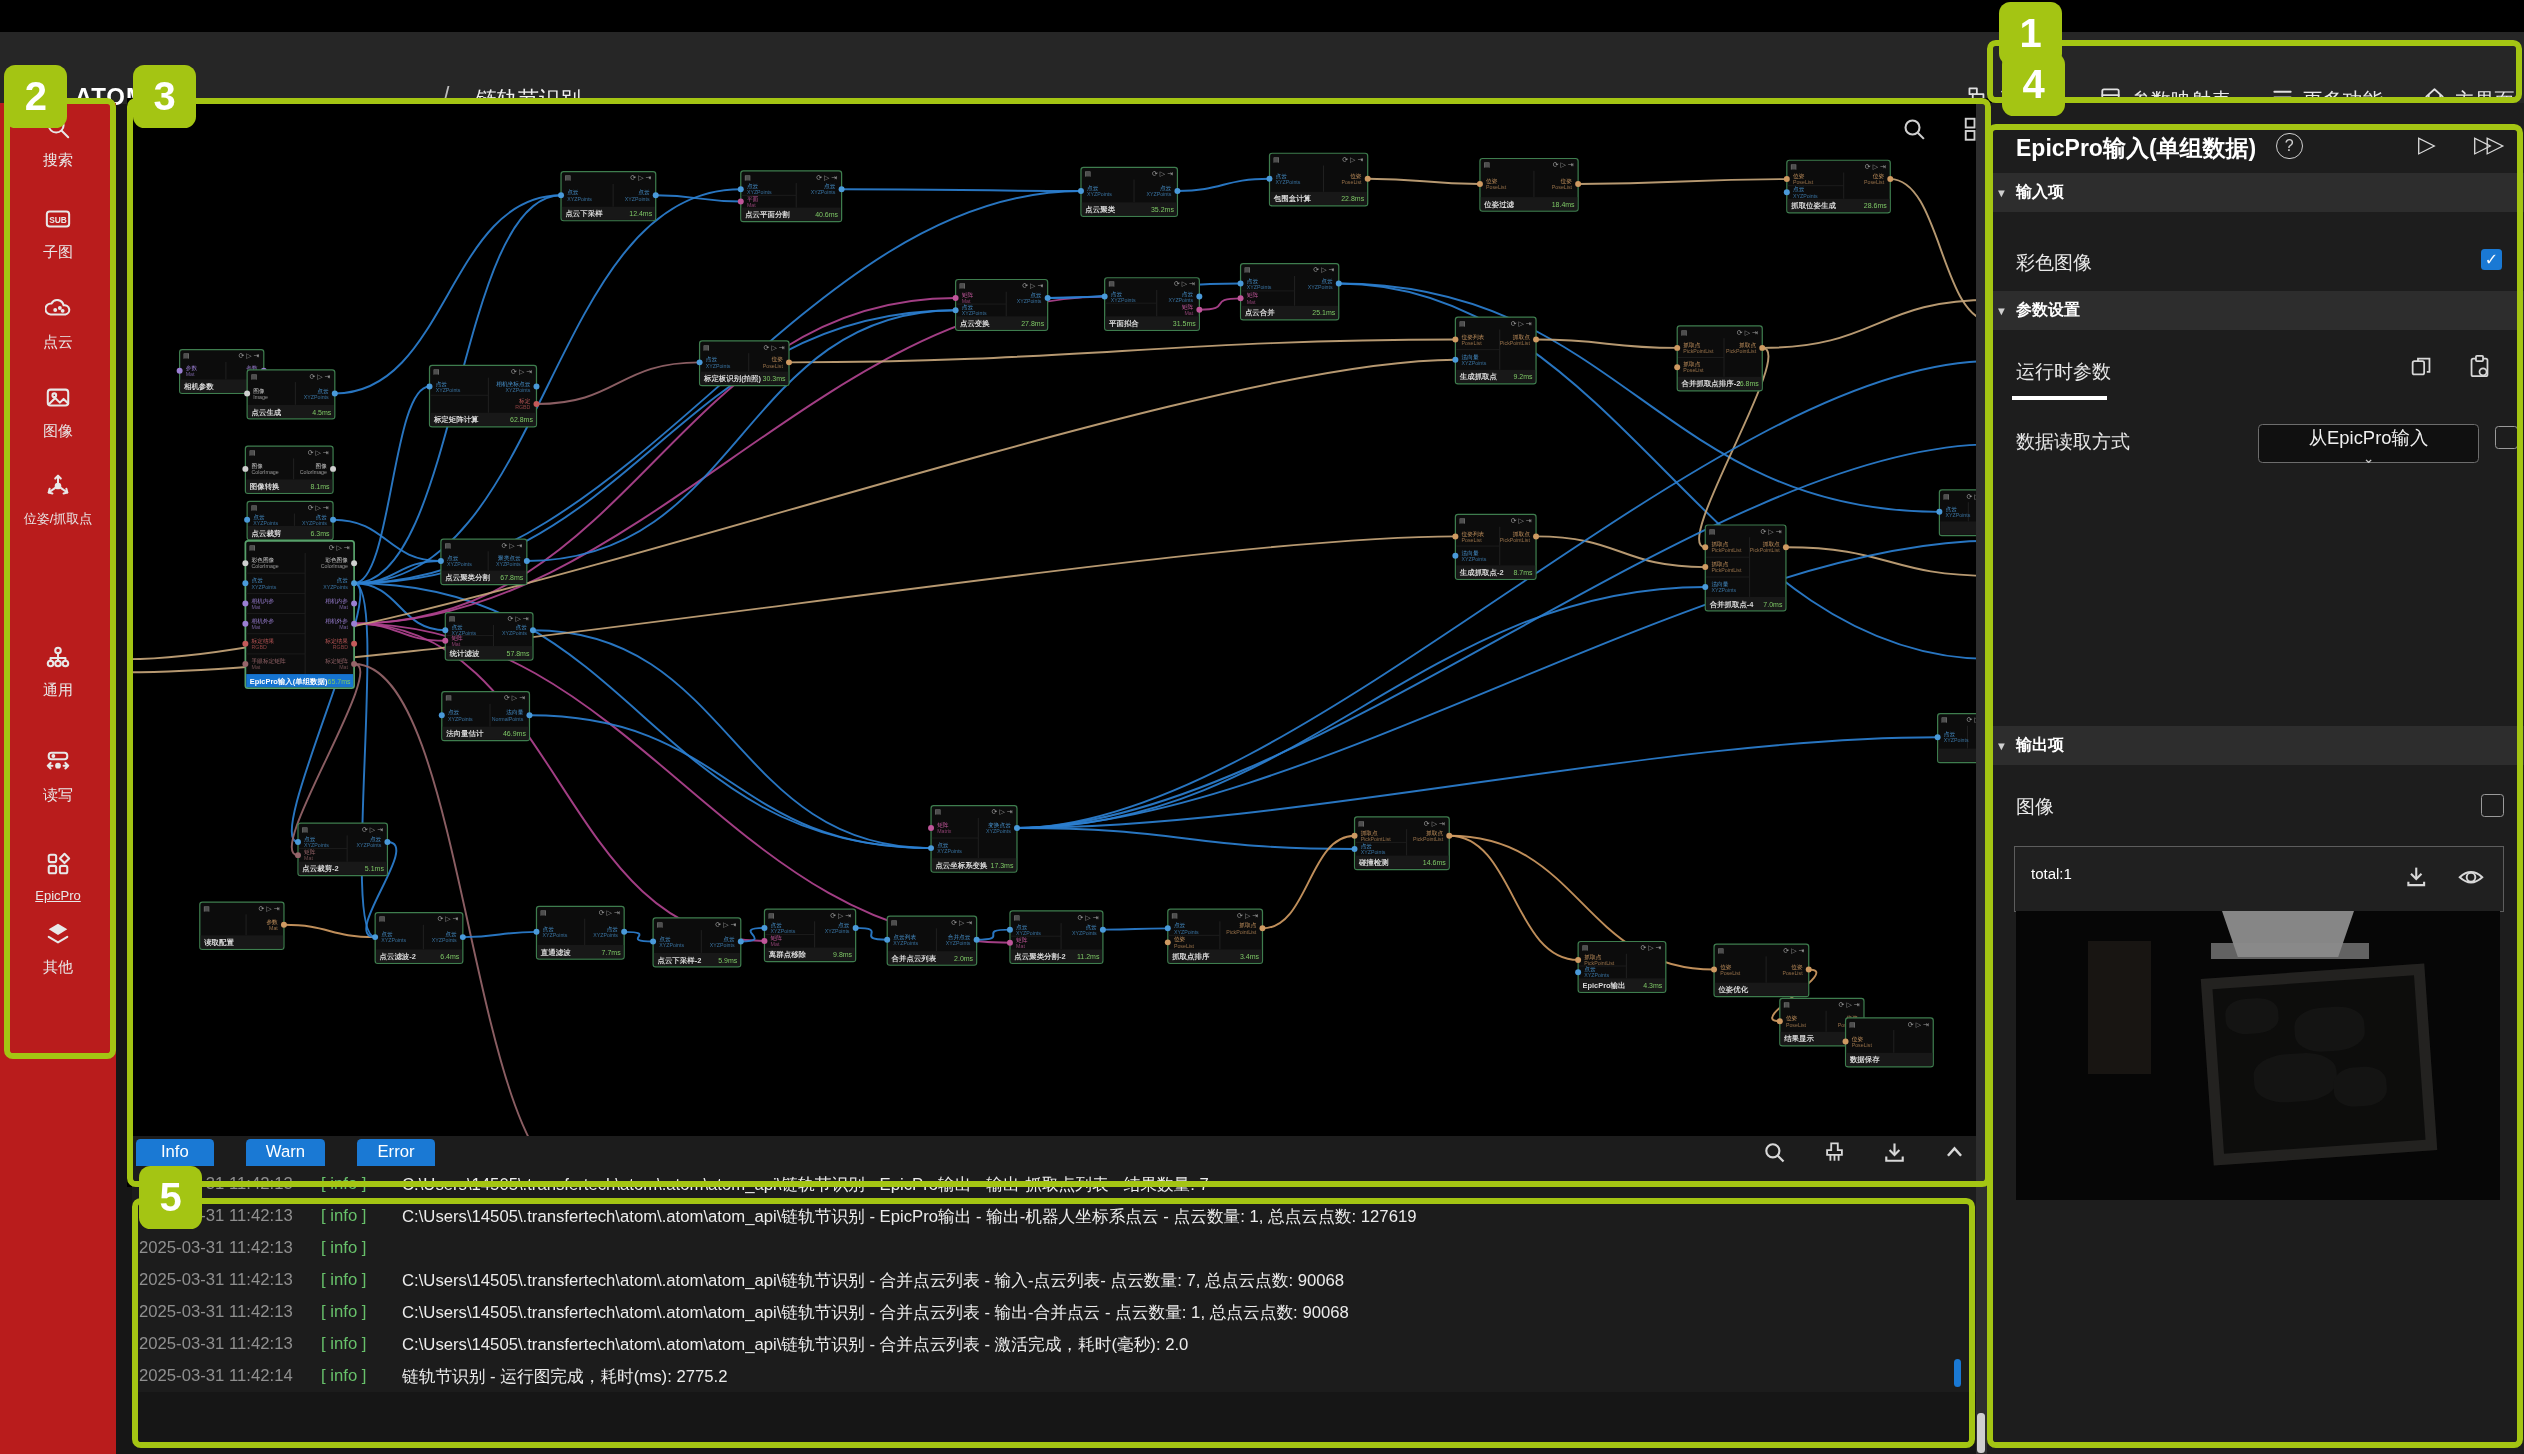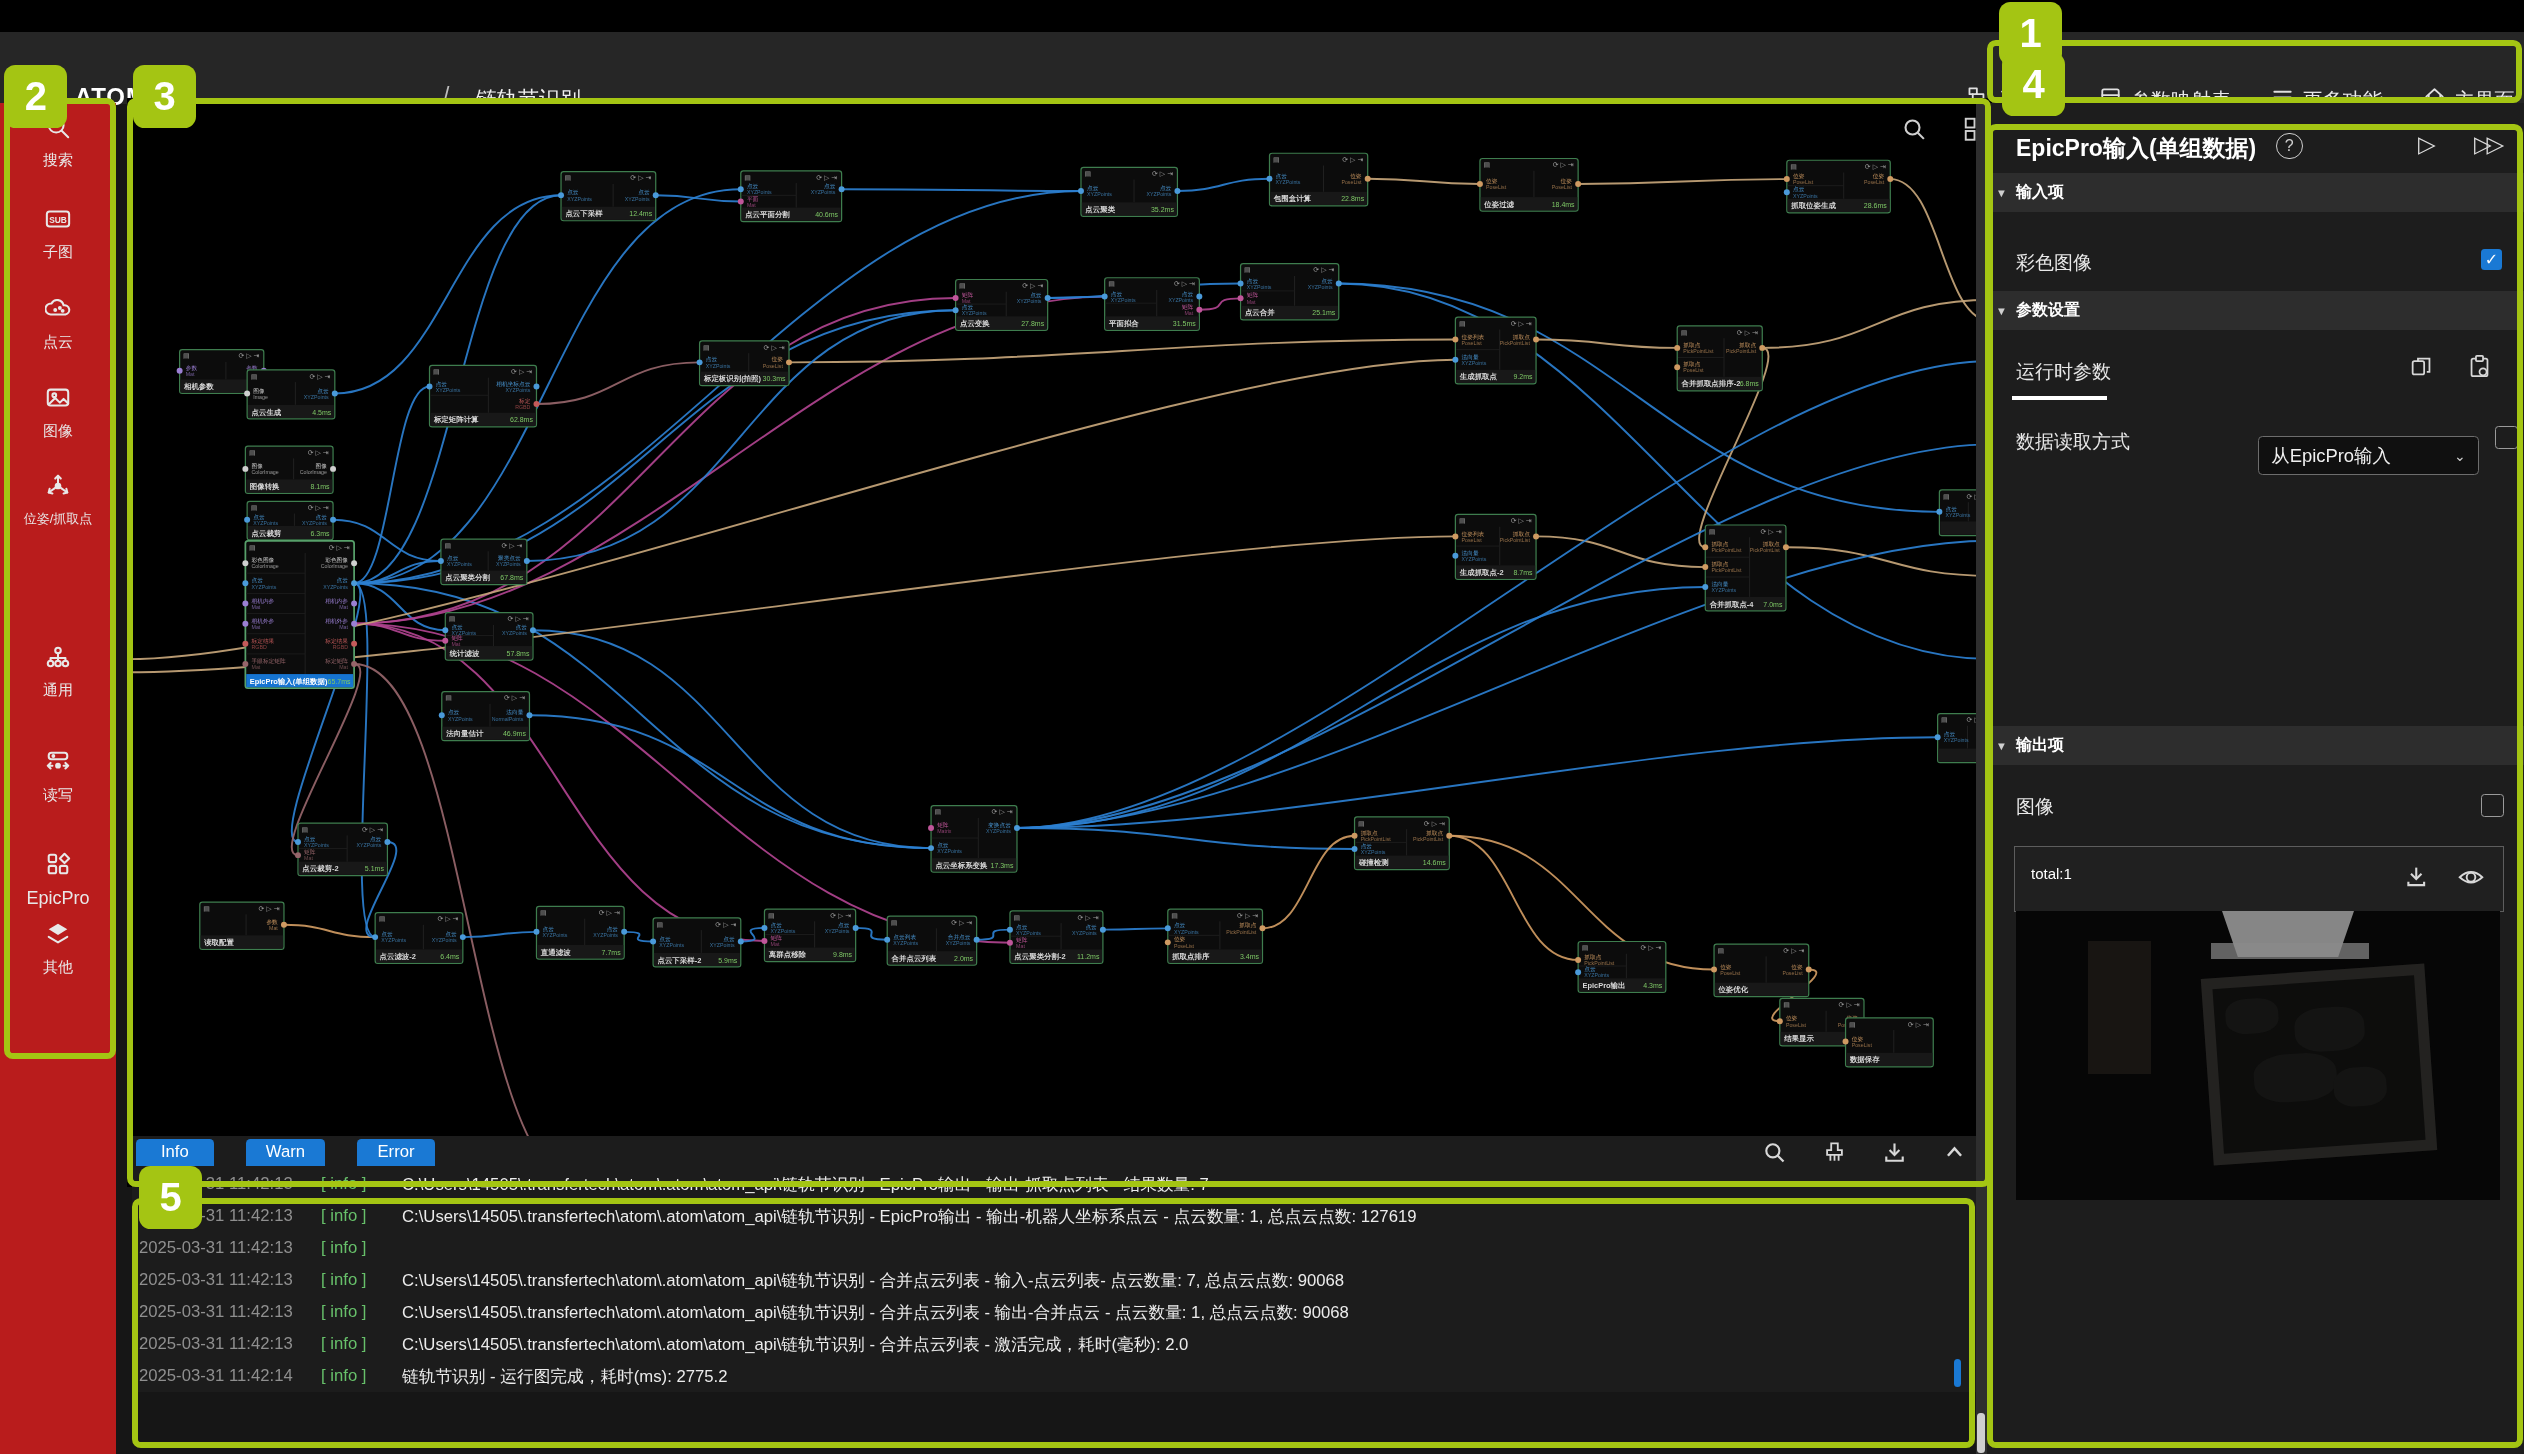--- a/index.html
+++ b/index.html
@@ -179,21 +179,21 @@
           </svg></span>
                  <span class="sb-label" style="">读写</span>
       </div>
       <div class="sb-item" style="top: 748px;">
         <span><svg width="26" height="26" viewBox="0 0 28 28" fill="none" stroke="#e8e8e8" stroke-width="2.2" stroke-linecap="round" stroke-linejoin="round">
             <rect x="4" y="4" width="8" height="8" rx="2"></rect>
             <path d="M21 3 l5 5 -5 5 -5-5 z"></path>
             <rect x="4" y="16" width="8" height="8" rx="2"></rect>
             <rect x="16" y="16" width="8" height="8" rx="2"></rect>
           </svg></span>
-                 <span class="sb-label" style="font-size:18px;">EpicPro</span>
+                 <span class="sb-label" style="font-size:13px;text-decoration:underline;">EpicPro</span>
       </div>
       <div class="sb-item" style="top: 818px;">
         <span><svg width="26" height="26" viewBox="0 0 28 28" fill="none" stroke="#e8e8e8" stroke-width="2.2" stroke-linecap="round" stroke-linejoin="round">
             <path d="M14 3 l10 6 -10 6 -10-6 z" fill="#e8e8e8" stroke="none"></path>
             <path d="M4 17 l10 6 10-6"></path>
           </svg></span>
                  <span class="sb-label" style="">其他</span>
       </div>
     </div>
 
@@ -1059,21 +1059,21 @@
       <rect x="3" y="7" width="13" height="15" rx="2" fill="none" stroke="#d8d8d8" stroke-width="2"></rect>
       <path d="M9 7 v-3 h13 v15 h-3" fill="none" stroke="#d8d8d8" stroke-width="2"></path>
     </svg>
     <svg class="rp-icon" style="left:481px;top:252px;" width="23" height="23" viewBox="0 0 26 26">
       <rect x="4" y="4" width="18" height="20" rx="2" fill="none" stroke="#d8d8d8" stroke-width="2"></rect>
       <rect x="9" y="1" width="8" height="6" rx="1" fill="#1d1d1d" stroke="#d8d8d8" stroke-width="2"></rect>
       <circle cx="17" cy="19" r="4" fill="#1d1d1d" stroke="#d8d8d8" stroke-width="2"></circle>
     </svg>
     <div class="tab-underline" style="top:293px;"></div>
     <span class="rp-row-label" style="top:326px;">数据读取方式</span>
-    <div class="dropdown" style="top:333px;">
+    <div class="dropdown" style="top:321px;flex-direction:column;">
       <span class="dval">从EpicPro输入</span>
       <span class="chev">⌄</span>
     </div>
     <div class="chk off" style="left:508px;top:323px;"></div>
     <div class="secbar" style="top:623px;">
       <span class="tri">▼</span>
       <span class="sectxt">输出项</span>
     </div>
     <span class="rp-row-label" style="top:691px;">图像</span>
     <div class="chk off" style="left:494px;top:691px;"></div>

